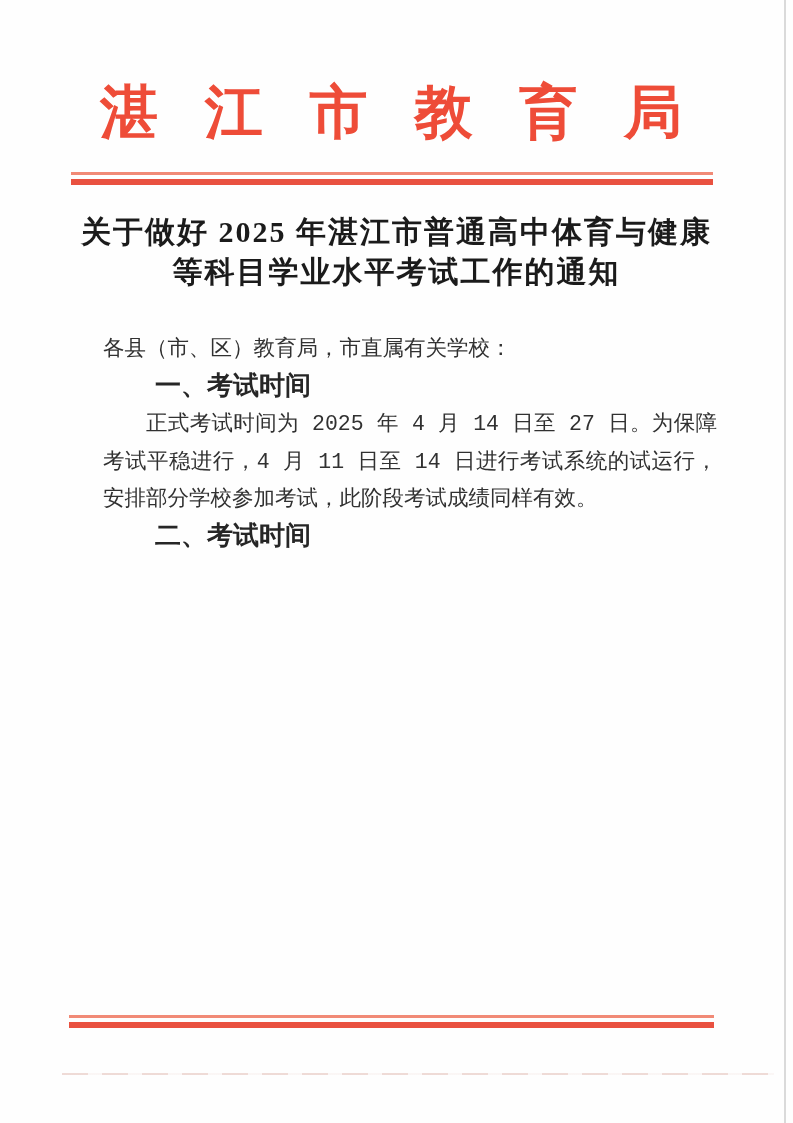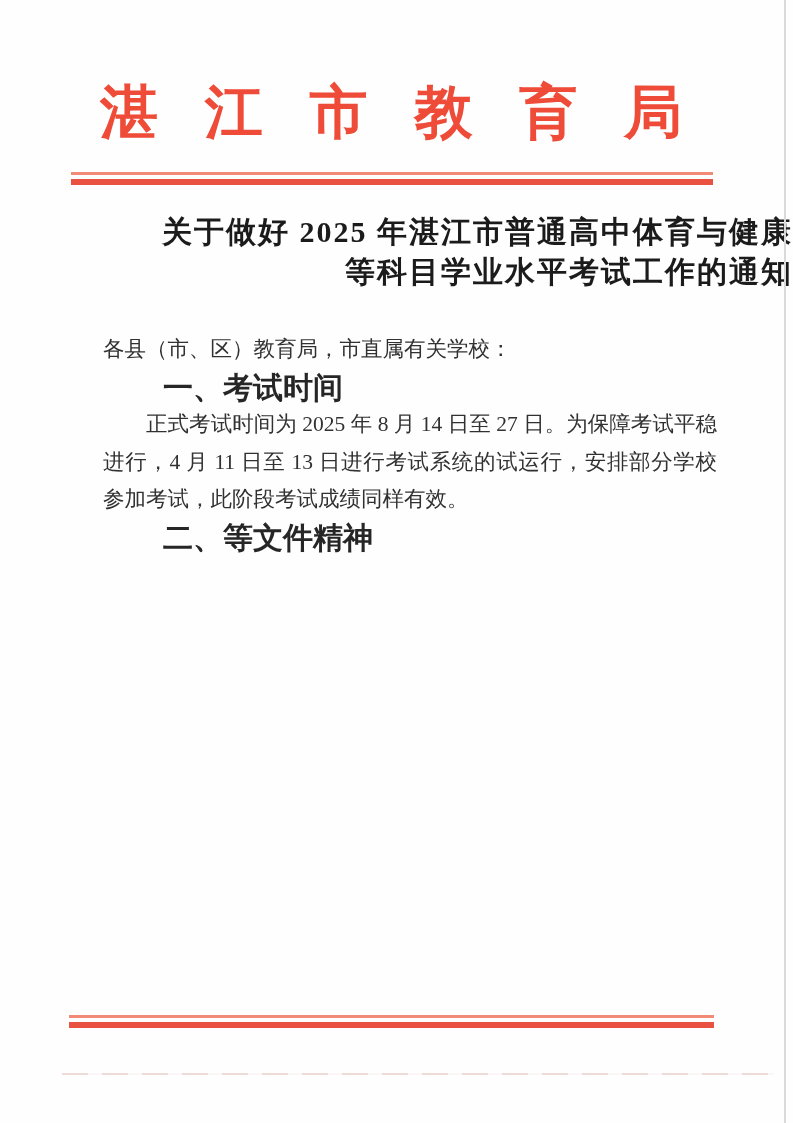--- a/index.html
+++ b/index.html
@@ -45,46 +45,46 @@
   .red-rule .rule-thick { height: 6px; background: #e95140; }
   .red-rule.top    { top: 172px; }
   .red-rule.bottom { top: 1015px; left: 69px; width: 645px; }
 
   
   .doc-title {
     position: absolute;
     top: 212px;
     left: 0;
     width: 793px;
-    text-align: right;
+    text-align: center;
     color: #1b1b1b;
     font-weight: bold;
     font-size: 30px;
     line-height: 40px;
     letter-spacing: 2px;
   }
 
   
   .doc-body {
     position: absolute;
     top: 331px;
     left: 103px;
     width: 614px;
     color: #313131;
     font-size: 21.5px;
     line-height: 37.5px;
     text-align: justify;
   }
-  .doc-body p { margin: 0; }
+  .doc-body p { margin: 0; font-family: Liberation Mono, monospace; }
   .para { text-indent: 2em; }
   .section-heading {
     text-indent: 2em;
     font-family: "Liberation Sans", "DejaVu Sans", sans-serif;
     font-weight: bold;
-    font-size: 30px;
+    font-size: 26px;
     color: #262626;
   }
 
   
   .scan-edge-line {
     position: absolute;
     left: 784px;
     top: 0;
     width: 2px;
     height: 1123px;
@@ -124,22 +124,22 @@
   </div>
 
   <div class="doc-title">
     <div>关于做好 2025 年湛江市普通高中体育与健康</div>
     <div>等科目学业水平考试工作的通知</div>
   </div>
 
   <div class="doc-body">
     <p class="salutation">各县（市、区）教育局，市直属有关学校：</p>
     <p class="section-heading">一、考试时间</p>
-    <p class="para">正式考试时间为 2025 年 8 月 14 日至 27 日。为保障考试平稳进行，4 月 11 日至 13 日进行考试系统的试运行，安排部分学校参加考试，此阶段考试成绩同样有效。</p>
-    <p class="section-heading">二、等文件精神</p>
+    <p class="para">正式考试时间为 2025 年 4 月 14 日至 27 日。为保障考试平稳进行，4 月 11 日至 14 日进行考试系统的试运行，安排部分学校参加考试，此阶段考试成绩同样有效。</p>
+    <p class="section-heading">二、考试时间</p>
   </div>
 
   <div class="red-rule bottom">
     <div class="rule-thin"></div>
     <div class="rule-gap"></div>
     <div class="rule-thick"></div>
   </div>
 
   <div class="scan-edge-line"></div>
   <div class="scan-artifact-line"></div>

